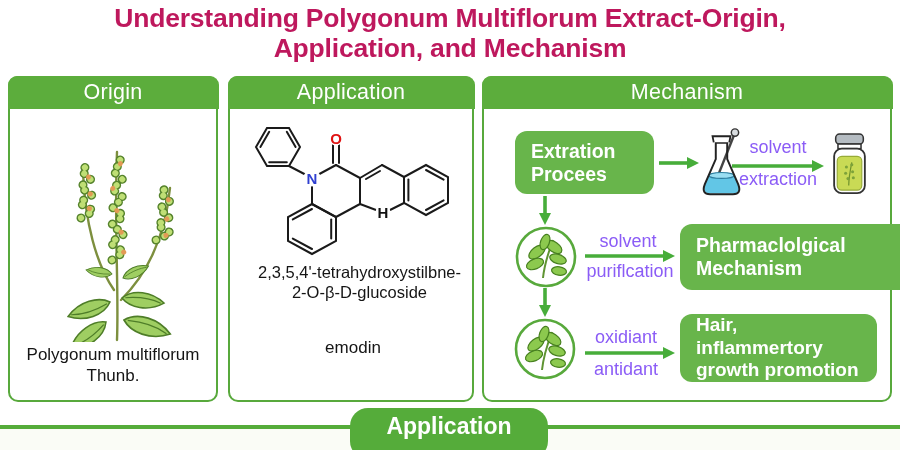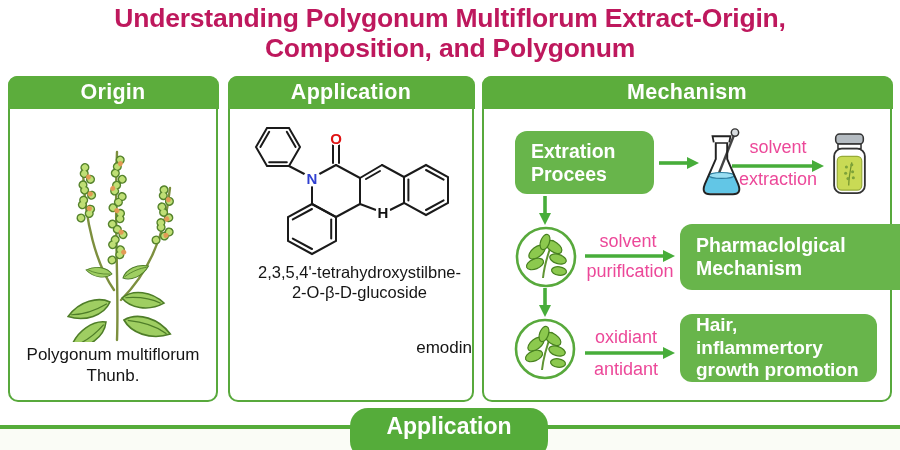--- a/index.html
+++ b/index.html
@@ -15,50 +15,50 @@
   
   .panel{
     position:absolute;top:76px;height:326px;background:#fff;
     border:2.5px solid #58a93c;border-radius:10px;box-sizing:border-box;
   }
   #origin-panel{left:8px;width:210px;}
   #composition-panel{left:228px;width:246px;}
   #mechanism-panel{left:482px;width:410px;}
   .panel-header{
     position:absolute;top:-2.5px;left:-2.5px;right:-2.5px;height:33px;
-    background:#5cad3c;border-radius:9px 9px 0 0;color:#fff;font-weight:bold;
+    background:#5cad3c;border-radius:9px 9px 0 0;color:#fff;font-weight:normal;
     font-size:21.5px;text-align:center;line-height:33px;letter-spacing:.3px;
   }
   
   #plant-svg{position:absolute;left:10px;top:34px;}
   .origin-caption{
     position:absolute;left:4px;right:4px;top:266px;text-align:center;
     font-size:17px;line-height:1.25;color:#151515;
   }
   
   #molecule-svg{position:absolute;left:6px;top:33px;}
   .compound-name{
     position:absolute;left:0;right:0;top:184px;text-align:center;
     font-size:16.5px;line-height:1.22;color:#151515;
   }
   .compound-name span{display:block;padding-left:17px;}
   .compound-name2{
-    position:absolute;left:4px;right:0;top:260px;text-align:right;
+    position:absolute;left:4px;right:0;top:260px;text-align:center;
     font-size:17px;color:#151515;
   }
   
   .gbox{
     position:absolute;background:#68b54b;border-radius:12px;color:#fff;
     font-weight:bold;display:flex;align-items:center;justify-content:center;
     text-align:left;line-height:1.18;padding:4px 16px;box-sizing:border-box;
   }
   #mech-box1{left:31px;top:53px;width:139px;height:63px;font-size:19.5px;}
   #mech-box2{left:196px;top:146px;width:240px;height:66px;font-size:19.5px;}
   #mech-box3{left:196px;top:236px;width:197px;height:68px;font-size:19px;}
-  .mlabel{position:absolute;font-size:18px;color:#ec4899;text-align:center;}
+  .mlabel{position:absolute;font-size:18px;color:#8b5cf6;text-align:center;}
   #lbl-solvent1{left:247px;top:59px;width:94px;}
   #lbl-extraction{left:242px;top:91px;width:104px;}
   #lbl-solvent2{left:96px;top:153px;width:96px;}
   #lbl-purification{left:94px;top:183px;width:104px;}
   #lbl-oxidant{left:96px;top:249px;width:92px;}
   #lbl-antioxidant{left:96px;top:281px;width:92px;}
   .abs{position:absolute;}
   
   #bottom-strip{position:absolute;left:0;top:428px;width:900px;height:22px;background:#fafcf6;}
   #app-line{position:absolute;left:0;top:425px;width:900px;height:3.5px;background:#55ac3a;}
@@ -86,21 +86,21 @@
         <ellipse cx="44" cy="34" rx="8.5" ry="4.6" transform="rotate(18 44 34)"></ellipse>
         <ellipse cx="31" cy="17" rx="8" ry="4.4" transform="rotate(-70 31 17)"></ellipse>
         <ellipse cx="45" cy="46" rx="7.5" ry="4.2" transform="rotate(8 45 46)"></ellipse>
       </g>
     </g>
   </defs>
 </svg>
 
 <div class="title">
   <div>Understanding Polygonum Multiflorum Extract-Origin,</div>
-  <div>Composition, and Polygonum</div>
+  <div>Application, and Mechanism</div>
 </div>
 
 <div class="panel" id="origin-panel">
   <div class="panel-header">Origin</div>
   <svg id="plant-svg" width="190" height="230" viewBox="0 0 190 230">
 
     <g stroke="#7d8f3e" stroke-width="2.4" fill="none" stroke-linecap="round">
       <path d="M97,228 C99,175 94,115 97,40"></path>
       <path d="M94,178 C76,152 65,110 63,60"></path>
       <path d="M101,188 C127,162 145,126 150,76"></path>

